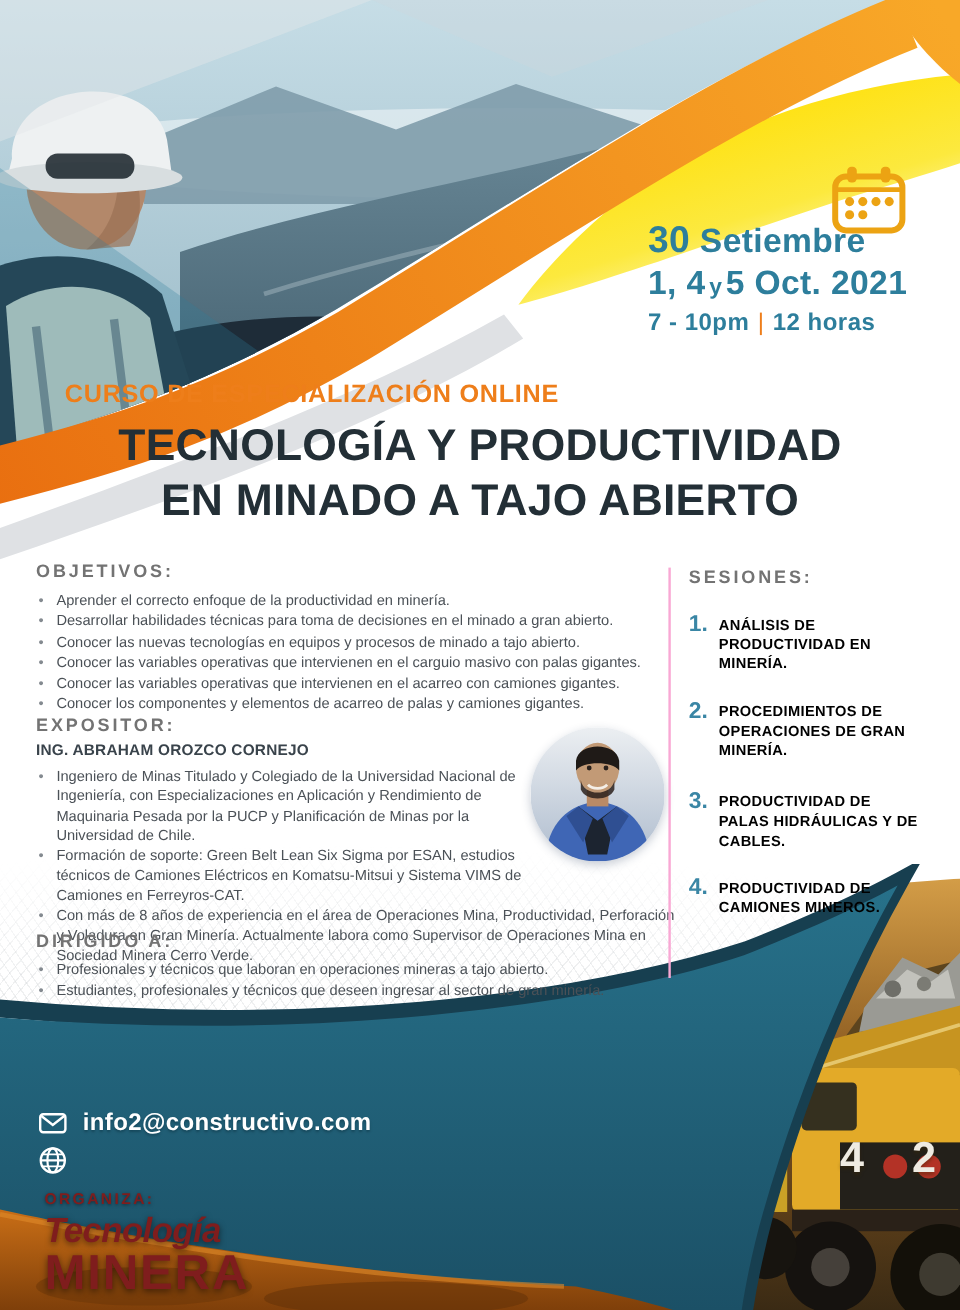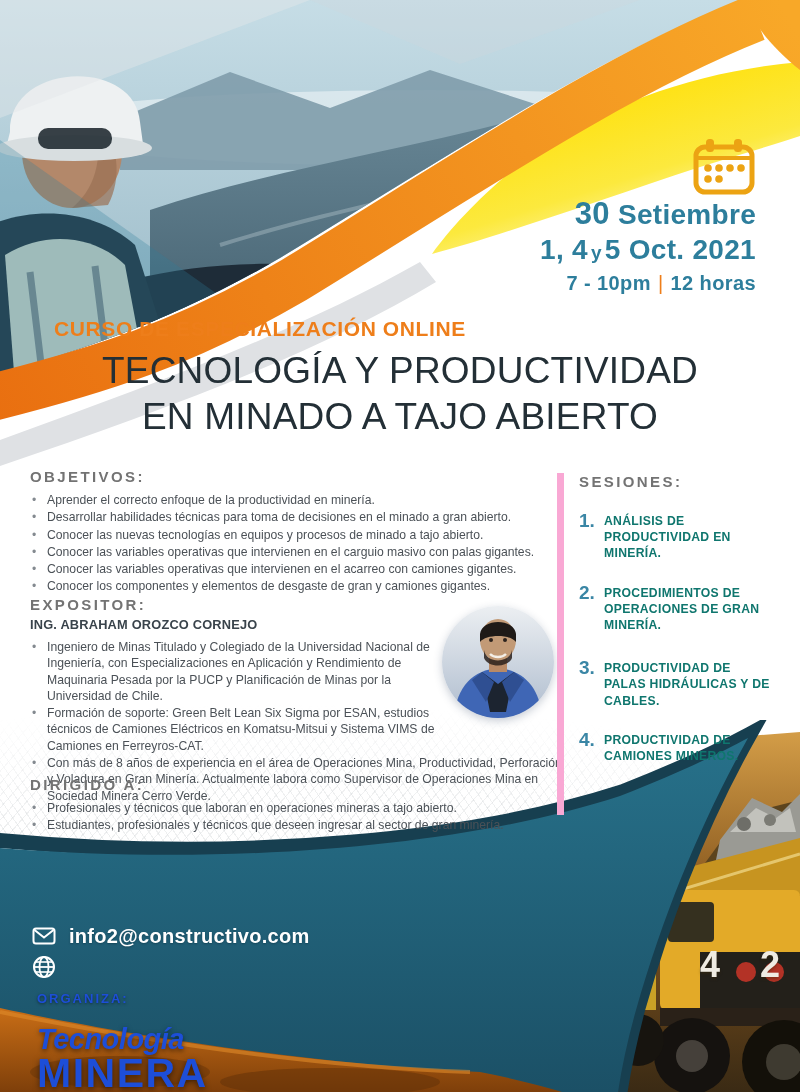--- a/index.html
+++ b/index.html
@@ -14,66 +14,66 @@
         background:
           repeating-linear-gradient(56deg, rgba(150,158,164,.28) 0 1px, transparent 1px 7px),
           repeating-linear-gradient(-49deg, rgba(150,158,164,.28) 0 1px, transparent 1px 8px);
         -webkit-mask-image:radial-gradient(120% 95% at 35% 95%, #000 45%, transparent 78%);
         mask-image:radial-gradient(120% 95% at 35% 95%, #000 45%, transparent 78%);}
   .footer-svg{top:720px;left:0;z-index:3;}
   .txt{z-index:5;}
 
   
   .calendar{top:138px;left:692px;width:64px;z-index:5;}
-  .dates{top:198px;right:44px;text-align:right;color:#2D7E9C;z-index:5;line-height:1;}
+  .dates{top:184px;right:44px;text-align:left;color:#2D7E9C;z-index:5;line-height:1;}
   .d-row1{font-size:28px;font-weight:800;letter-spacing:.3px;}
   .d-row1 .big{font-size:31px;}
   .d-row2{font-size:28px;font-weight:800;margin-top:7px;letter-spacing:.3px;}
   .d-row2 .small{font-size:19px;font-weight:600;margin:0 3px;}
   .d-row3{font-size:20px;font-weight:700;margin-top:9px;letter-spacing:.4px;}
   .d-row3 .pipe{color:#EE7E1A;font-weight:400;margin:0 7px;}
 
   
   .kicker{top:317px;left:18px;width:100%;font-size:21px;font-weight:800;
           color:#EE7E1A;letter-spacing:.6px;padding-left:36px;}
   .h-title{top:348px;left:0;width:100%;text-align:center;font-size:37px;line-height:46px;
-           font-weight:400;color:#232F36;letter-spacing:.2px;}
+           font-weight:700;color:#232F36;letter-spacing:.2px;}
 
   
   .sec-h{font-size:15px;font-weight:800;letter-spacing:2.4px;color:#737373;}
   .blt{list-style:none;margin:7px 0 0 0;padding:0;}
   .blt li{position:relative;padding-left:17px;font-size:12.2px;line-height:16.3px;
           color:#4B5157;margin-bottom:1px;}
   .blt li::before{content:"•";position:absolute;left:2px;top:0;color:#848A90;}
 
   .objetivos{top:468px;left:30px;width:548px;}
   .expositor{top:596px;left:30px;width:548px;}
   .exp-name{font-size:12.8px;font-weight:800;color:#39434B;letter-spacing:.2px;margin-top:4px;}
   .expositor .narrow{width:400px;}
   .exp-photo{position:absolute;top:10px;left:412px;width:112px;height:112px;border-radius:50%;
              overflow:hidden;box-shadow:0 3px 8px rgba(40,60,90,.25);}
   .dirigido{top:776px;left:30px;width:548px;}
 
-  .sesiones{top:473px;left:557px;width:205px;height:342px;border-left:7px solid #f9a8d4;
+  .sesiones{top:473px;left:557px;width:205px;height:342px;border-left:2px solid #f9a8d4;
             padding-left:15px;}
   .ses-item{display:flex;margin-top:20px;}
   .ses-item:first-of-type{margin-top:14px;}
   .ses-item:nth-of-type(4){margin-top:24px;}
   .ses-num{flex:none;width:25px;font-size:19px;font-weight:800;color:#3A86A5;}
-  .ses-label{font-size:12.2px;font-weight:700;color:#0f766e;letter-spacing:.3px;
+  .ses-label{font-size:12.2px;font-weight:700;color:#000000;letter-spacing:.3px;
              line-height:16.2px;padding-top:3px;width:172px;}
 
   
   .contact{top:924px;left:32px;color:#ffffff;}
   .c-row{display:flex;align-items:center;margin-bottom:7px;}
   .c-icon{flex:none;width:24px;height:24px;margin-right:13px;}
   .c-text{font-size:20px;font-weight:600;letter-spacing:.3px;text-shadow:0 1px 2px rgba(0,30,40,.35);}
-  .organiza{top:991px;left:37px;color:#1d4ed8;}
+  .organiza{top:991px;left:37px;color:#7f1d1d;}
   .org-label{font-size:13px;font-weight:800;letter-spacing:2px;text-shadow:0 1px 3px rgba(0,0,0,.5);}
-  .logo1{font-size:29px;font-weight:800;font-style:italic;letter-spacing:-.5px;margin-top:17px;
+  .logo1{font-size:29px;font-weight:800;font-style:italic;letter-spacing:-.5px;margin-top:4px;
          text-shadow:0 2px 5px rgba(0,0,0,.55);}
   .logo2{font-size:41px;font-weight:800;letter-spacing:1.5px;line-height:.85;
          text-shadow:0 2px 6px rgba(0,0,0,.55);}
   .truck-num{top:944px;left:700px;font-size:36px;font-weight:700;color:#EFEBE2;
              letter-spacing:15px;text-shadow:0 2px 3px rgba(60,40,0,.4);}
 </style>
 </head>
 <body>
 
 <div class="poster">
@@ -231,21 +231,21 @@
   </div>
 
   <div class="abs objetivos txt">
     <div class="sec-h">OBJETIVOS:</div>
     <ul class="blt">
       <li>Aprender el correcto enfoque de la productividad en minería.</li>
       <li>Desarrollar habilidades técnicas para toma de decisiones en el minado a gran abierto.</li>
       <li>Conocer las nuevas tecnologías en equipos y procesos de minado a tajo abierto.</li>
       <li>Conocer las variables operativas que intervienen en el carguio masivo con palas gigantes.</li>
       <li>Conocer las variables operativas que intervienen en el acarreo con camiones gigantes.</li>
-      <li>Conocer los componentes y elementos de desgaste de gran y camiones gigantes.</li>
+      <li>Conocer los componentes y elementos de acarreo de palas y camiones gigantes.</li>
     </ul>
   </div>
 
   <div class="abs expositor txt">
     <div class="sec-h">EXPOSITOR:</div>
     <div class="exp-name">ING. ABRAHAM OROZCO CORNEJO</div>
     <ul class="blt">
       <li class="narrow">Ingeniero de Minas Titulado y Colegiado de la Universidad Nacional de Ingeniería, con Especializaciones en Aplicación y Rendimiento de Maquinaria Pesada por la PUCP y Planificación de Minas por la Universidad de Chile.</li>
       <li class="narrow">Formación de soporte: Green Belt Lean Six Sigma por ESAN, estudios técnicos de Camiones Eléctricos en Komatsu-Mitsui y Sistema VIMS de Camiones en Ferreyros-CAT.</li>
       <li style="width:520px">Con más de 8 años de experiencia en el área de Operaciones Mina, Productividad, Perforación y Voladura en Gran Minería. Actualmente labora como Supervisor de Operaciones Mina en Sociedad Minera Cerro Verde.</li>

